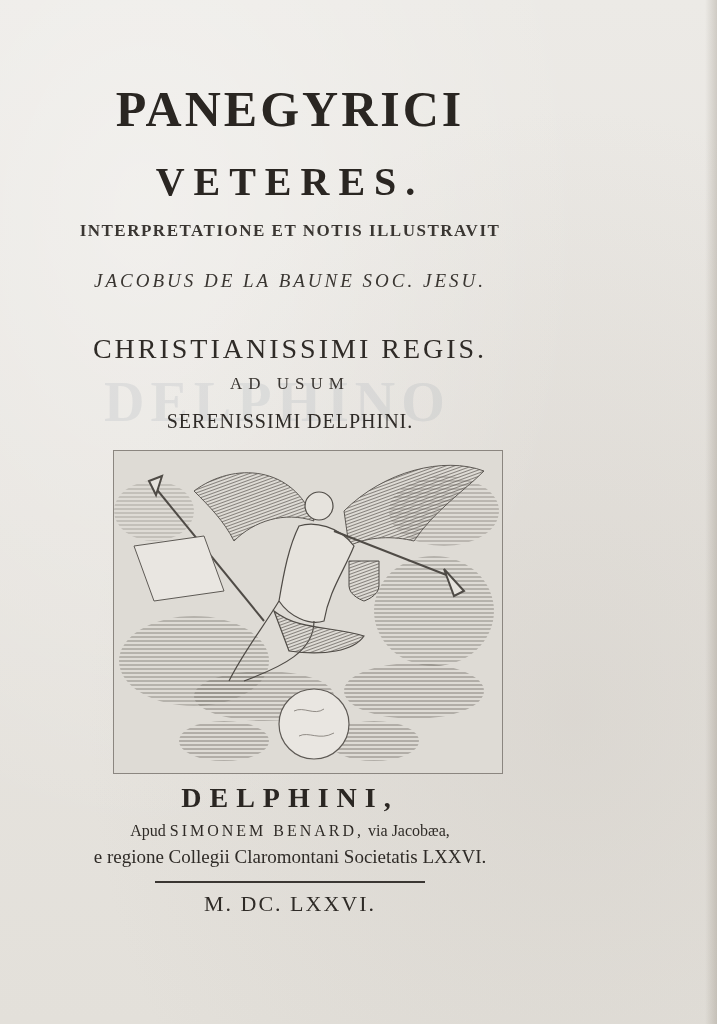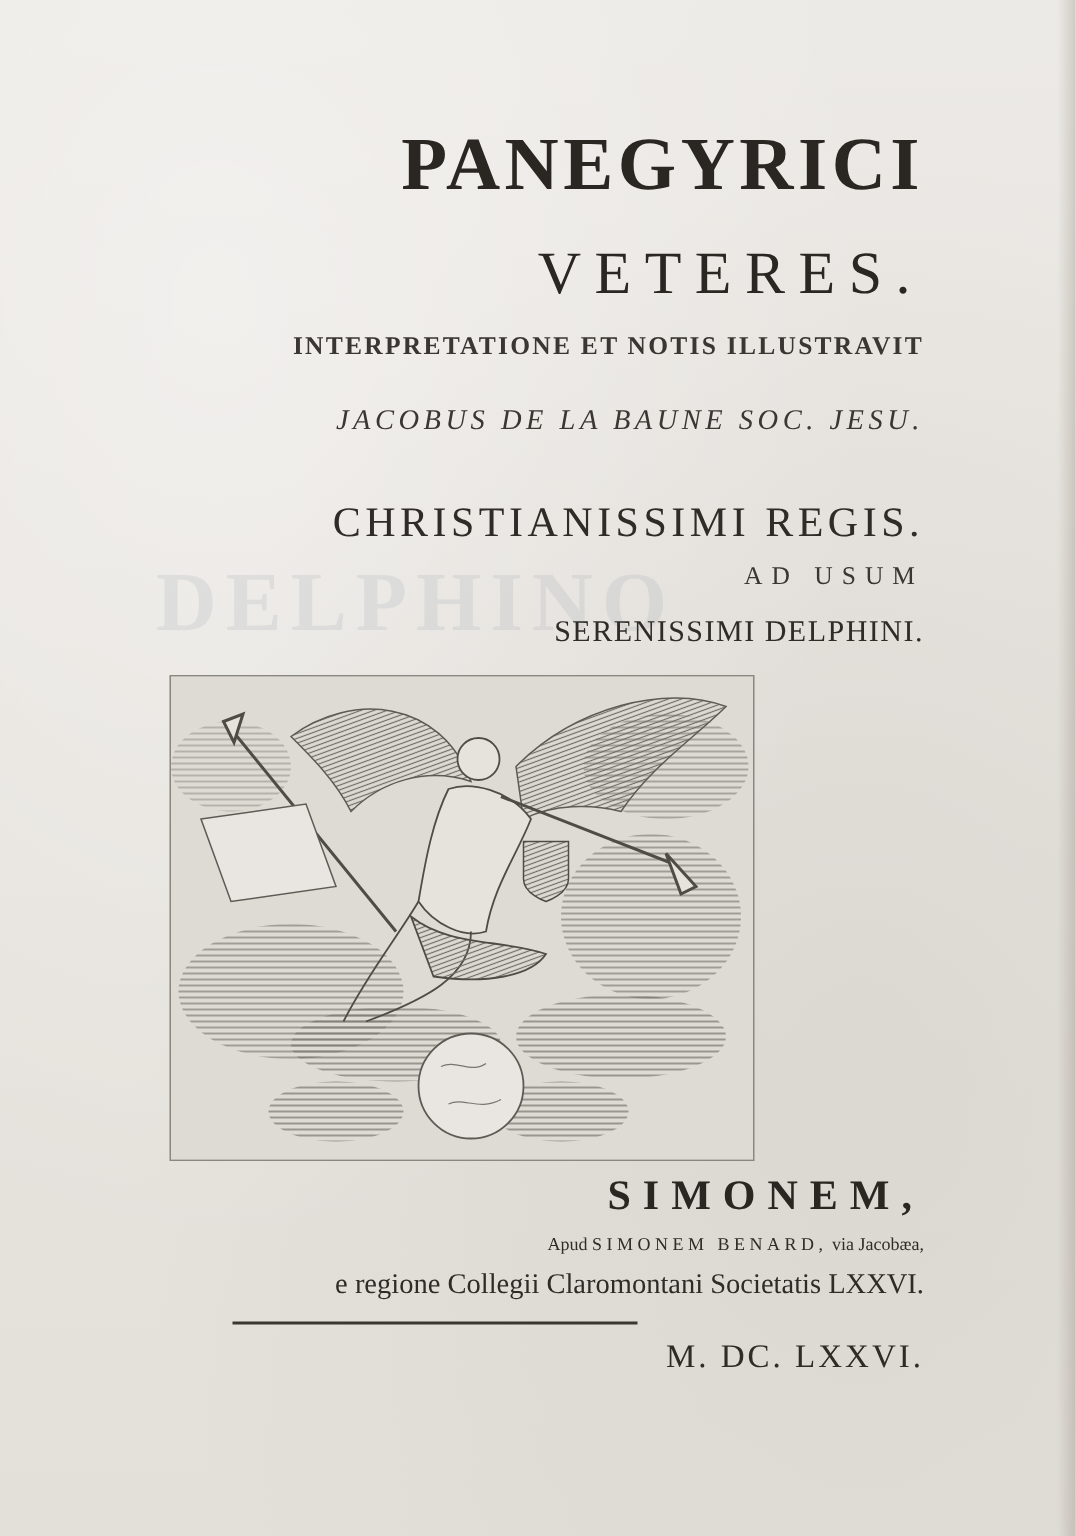--- a/index.html
+++ b/index.html
@@ -13,43 +13,43 @@
       position: relative; width: 717px; height: 1024px;
       background:
         radial-gradient(ellipse at 20% 20%, rgba(255,255,255,0.35), transparent 55%),
         radial-gradient(ellipse at 80% 70%, rgba(200,195,188,0.35), transparent 60%),
         linear-gradient(180deg, #eceae6 0%, #e7e4df 50%, #e3e0da 100%);
     }
     .edge-right {
       position: absolute; top: 0; right: 0; width: 12px; height: 100%;
       background: linear-gradient(90deg, rgba(0,0,0,0), rgba(120,110,95,0.25));
     }
-    .line { position: absolute; left: 0; width: 580px; text-align: right; white-space: nowrap; margin-left: 36px; }
+    .line { position: absolute; left: 0; width: 580px; text-align: center; white-space: nowrap; }
     .title1 { top: 80px; font-size: 50px; letter-spacing: 3px; font-weight: bold; color:#2a2622; }
-    .title2 { top: 158px; font-size: 40px; letter-spacing: 9px; color:#2a2622; }
+    .title2 { top: 158px; font-size: 40px; letter-spacing: 9px; color:#2a2622;font-weight:bold; }
     .sub1 { top: 221px; font-size: 17px; letter-spacing: 1.5px; font-weight: bold; color:#3a3632; }
     .author { top: 270px; font-size: 19px; letter-spacing: 3px; font-style: italic; color:#3a3632; }
     .jussu { top: 309px; font-size: 14px; letter-spacing: 6px; color:#3a3632; }
     .regis { top: 333px; font-size: 28px; letter-spacing: 3px; color:#2f2b27; }
     .adusum { top: 374px; font-size: 17px; letter-spacing: 6px; color:#3a3632; }
     .delphini { top: 410px; font-size: 20px; letter-spacing: 1px; color:#2f2b27; }
     .ghost {
       position:absolute; top: 370px; left: 60px; font-size: 56px; letter-spacing: 6px;
       color: rgba(150,160,170,0.18); font-weight: bold; margin-left: 44px;
     }
 
     .engraving {
       position: absolute; left: 113px; top: 450px; width: 388px; height: 322px;
       border: 1px solid #8b8680;
       background: #dfdcd6;
     }
     .engraving svg { width: 100%; height: 100%; display: block; }
 
     .parisiis { top: 782px; font-size: 28px; letter-spacing: 8px; font-weight: bold; color:#2a2622; }
-    .apud { top: 822px; font-size: 12px; color:#2f2b27; }
+    .apud { top: 822px; font-size: 16px; color:#2f2b27; }
     .apud .caps { letter-spacing: 3px; }
     .regione { top: 846px; font-size: 19px; color:#2f2b27; }
     .rule { position:absolute; top: 881px; left: 155px; width: 270px; height: 0; border-top: 2px solid #3a3632; }
     .date { top: 891px; font-size: 22px; letter-spacing: 2px; color:#2f2b27; }
     .privilegio { top: 917px; font-size: 21px; letter-spacing: 4px; font-style: italic; color:#2f2b27; }
   </style>
 </head>
 <body>
 
 <div class="page">
@@ -109,21 +109,21 @@
       <g>
         <path d="M235 110 L265 110 L265 135 C265 145, 250 150, 250 150 C250 150, 235 145, 235 135 Z" fill="url(#hatch2)" stroke="#4f4b46" stroke-width="1"></path>
       </g>
       <g>
         <circle cx="200" cy="273" r="35" fill="#e9e6e1" stroke="#5e5a55" stroke-width="1.2"></circle>
         <path d="M180 260 C190 255, 200 265, 210 258 M185 285 C195 280, 205 290, 220 282" stroke="#7a756e" stroke-width="0.8" fill="none"></path>
       </g>
     </svg>
   </div>
 
-  <div class="line parisiis">SIMONEM,</div>
+  <div class="line parisiis">DELPHINI,</div>
   <div class="line apud">
     <span>Apud</span>
     <span class="caps">SIMONEM BENARD,</span>
     <span>via Jacobæa,</span>
   </div>
   <div class="line regione">e regione Collegii Claromontani Societatis LXXVI.</div>
   <div class="rule"></div>
   <div class="line date">M. DC. LXXVI.</div>
 </div>
 

